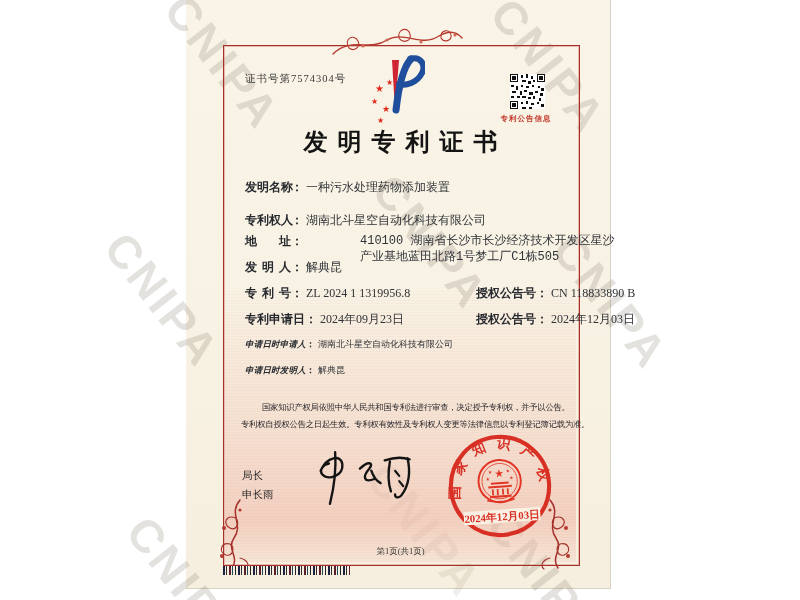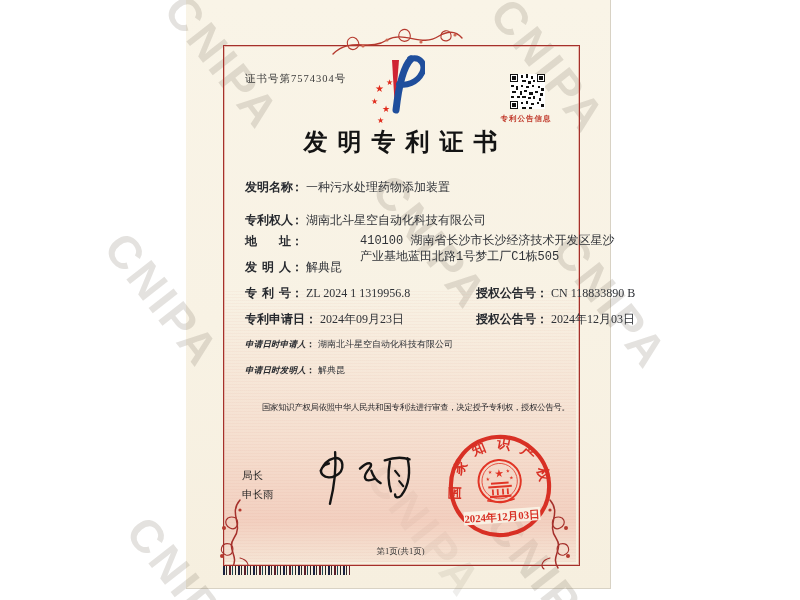--- a/index.html
+++ b/index.html
@@ -207,21 +207,22 @@
     </div>
 
     <div class="r small" style="top:338px">
       <span class="lbl">申请日时申请人</span><span class="colon">：</span><span class="val">湖南北斗星空自动化科技有限公司</span>
     </div>
 
     <div class="r small" style="top:364px">
       <span class="lbl">申请日时发明人</span><span class="colon">：</span><span class="val">解典昆</span>
     </div>
 
-    <div class="stmt" style="left:76px;top:402px">国家知识产权局依照中华人民共和国专利法进行审查，决定授予专利权，授权公告号。</div>
+    <div class="stmt" style="left:76px;top:402px">国家知识产权局依照中华人民共和国专利法进行审查，决定授予专利权，并予以公告。</div>
+    <div class="stmt" style="left:55px;top:419px">专利权自授权公告之日起生效。专利权有效性及专利权人变更等法律信息以专利登记簿记载为准。</div>
 
     <div class="signer">
       <div>局长</div>
       <div>申长雨</div>
     </div>
 
     <svg class="sig" width="100" height="62" viewBox="0 0 96 60">
       <g fill="none" stroke="#141414" stroke-width="2.3" stroke-linecap="round" stroke-linejoin="round">
         <path d="M8,22 C14,8 28,6 29,16 C30,26 16,32 10,26 C6,22 10,16 16,15"></path>
         <path d="M22,4 C23,18 22,34 17,54"></path>

